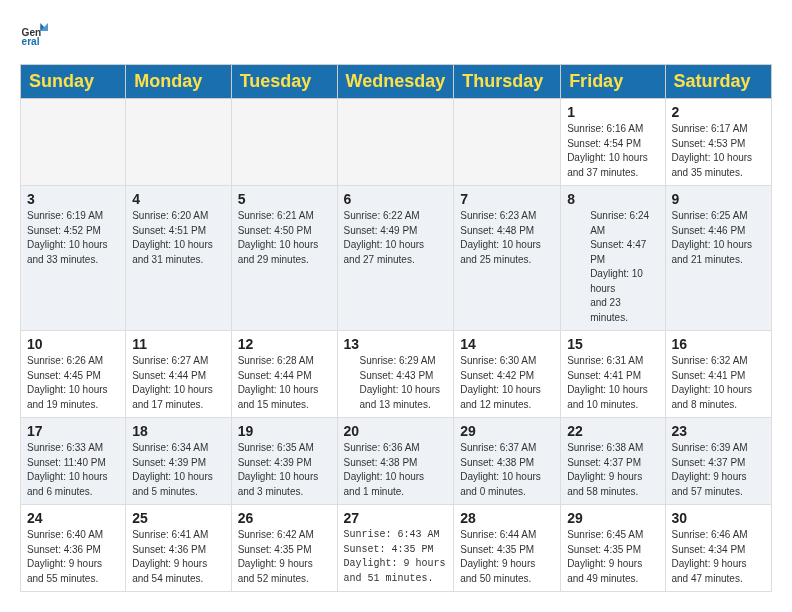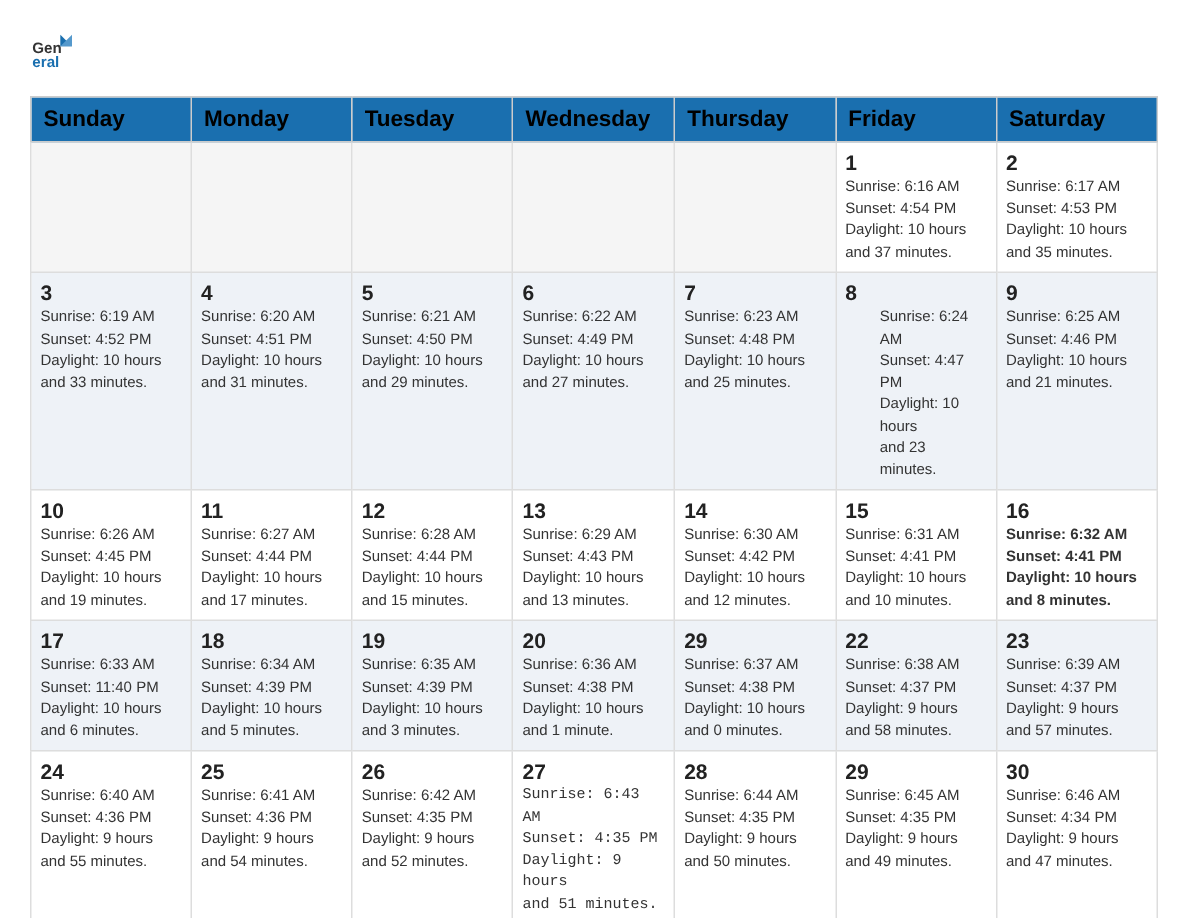--- a/index.html
+++ b/index.html
@@ -36,24 +36,24 @@
     .location-title {
       font-size: 16px;
       color: #444;
     }
     .calendar {
       width: 100%;
       border-collapse: collapse;
     }
     .calendar th {
       background: #1a6faf;
-      color: #000000;
+      color: #fde047;
       text-align: left;
       padding: 6px 8px;
-      font-size: 15px;
+      font-size: 18px;
       border: 1px solid #ccc;
     }
     .calendar td {
       vertical-align: top;
       border: 1px solid #ddd;
       padding: 5px 6px;
       font-size: 11px;
       color: #333;
       background: #fff;
       width: 108px;
@@ -207,42 +207,42 @@
         </td>
         <td>
           <span class="day-num">12</span>
           <div class="day-info" style="white-space: pre-line;">Sunrise: 6:28 AM
 Sunset: 4:44 PM
 Daylight: 10 hours
 and 15 minutes.</div>
         </td>
         <td>
           <span class="day-num">13</span>
-          <div class="day-info" style="white-space: pre-line;">Sunrise: 6:29 AM
+          <div class="day-info" style="white-space: pre-line; margin-left: 16px;">Sunrise: 6:29 AM
 Sunset: 4:43 PM
 Daylight: 10 hours
 and 13 minutes.</div>
         </td>
         <td>
           <span class="day-num">14</span>
           <div class="day-info" style="white-space: pre-line;">Sunrise: 6:30 AM
 Sunset: 4:42 PM
 Daylight: 10 hours
 and 12 minutes.</div>
         </td>
         <td>
           <span class="day-num">15</span>
           <div class="day-info" style="white-space: pre-line;">Sunrise: 6:31 AM
 Sunset: 4:41 PM
 Daylight: 10 hours
 and 10 minutes.</div>
         </td>
         <td>
           <span class="day-num">16</span>
-          <div class="day-info" style="white-space: pre-line; font-weight: bold;">Sunrise: 6:32 AM
+          <div class="day-info" style="white-space: pre-line;">Sunrise: 6:32 AM
 Sunset: 4:41 PM
 Daylight: 10 hours
 and 8 minutes.</div>
         </td>
       </tr>
       <tr>
         <td>
           <span class="day-num">17</span>
           <div class="day-info" style="white-space: pre-line;">Sunrise: 6:33 AM
 Sunset: 11:40 PM

